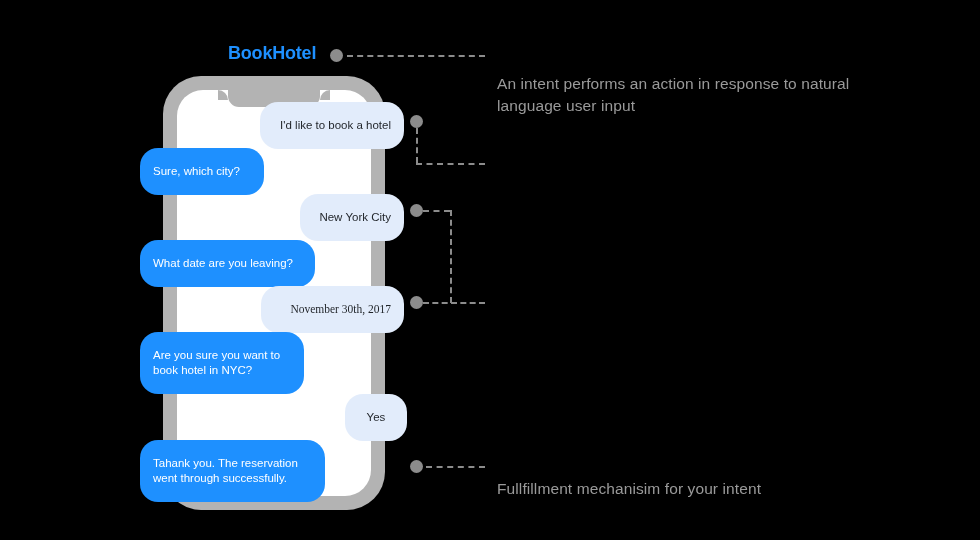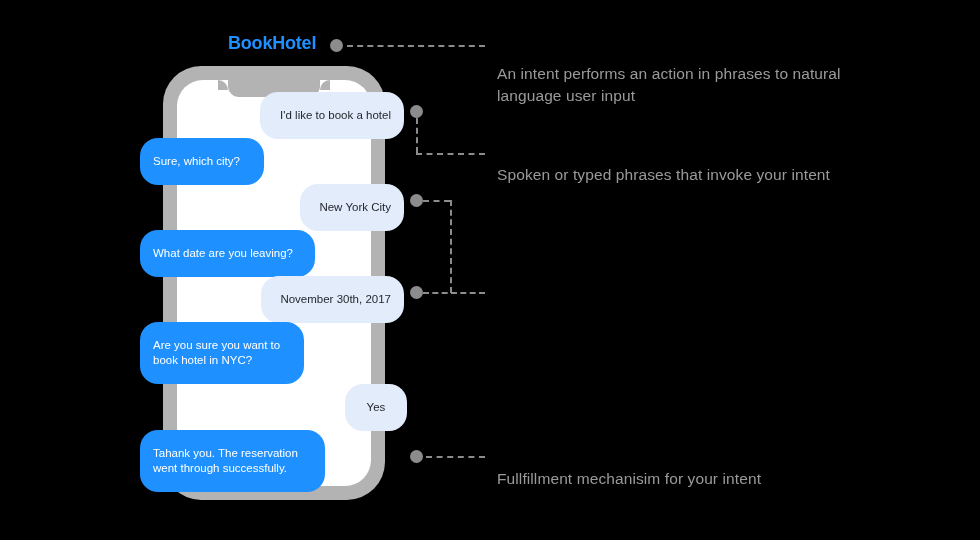--- a/index.html
+++ b/index.html
@@ -12,21 +12,21 @@
     height: 540px;
     position: relative;
     overflow: hidden;
     font-family: "Liberation Sans", sans-serif;
     -webkit-font-smoothing: antialiased;
   }
 
   #stage {
     position: absolute;
     left: 0;
-    top: 4px;
+    top: 14px;
     width: 980px;
     height: 508px;
     background: #000000;
   }
 
   
   .app-title {
     position: absolute;
     left: 228px;
     top: 29px;
@@ -149,21 +149,21 @@
   </div>
 
   <div class="bubble user" style="left:260px; top:88px; width:144px;">I'd like to book a hotel</div>
 
   <div class="bubble bot" style="left:140px; top:134px; width:124px;">Sure, which city?</div>
 
   <div class="bubble user" style="left:300px; top:180px; width:104px;">New York City</div>
 
   <div class="bubble bot" style="left:140px; top:226px; width:175px;">What date are you leaving?</div>
 
-  <div class="bubble user" style="left:261px; top:272px; width:143px;">November 30th, 2017</div>
+  <div class="bubble user" style="left:261px; top:272px; width:143px;font-family:Liberation Serif, serif;">November 30th, 2017</div>
 
   <div class="bubble bot" style="left:140px; top:318px; width:164px;">Are you sure you want to
 book hotel in NYC?</div>
 
   <div class="bubble user" style="left:345px; top:380px; width:62px; text-align:center;">Yes</div>
 
   <div class="bubble bot" style="left:140px; top:426px; width:185px;">Tahank you. The reservation
 went through successfully.</div>
 
   <div class="dot" style="left:330px; top:35px;"></div>
@@ -176,21 +176,20 @@
   <div class="dot" style="left:410px; top:190px;"></div>
   <div class="dash-h" style="left:423px; top:196px; width:27px;"></div>
   <div class="dash-v" style="left:450px; top:196px; height:93px;"></div>
 
   <div class="dot" style="left:410px; top:282px;"></div>
   <div class="dash-h" style="left:423px; top:288px; width:62px;"></div>
 
   <div class="dot" style="left:410px; top:446px;"></div>
   <div class="dash-h" style="left:426px; top:452px; width:59px;"></div>
 
-  <div class="annotation" style="left:497px; top:59px; width:430px;">An intent performs an action in phrases to natural
+  <div class="annotation" style="left:497px; top:59px; width:430px;">An intent performs an action in response to natural
 language user input</div>
 
-  <div class="annotation" style="left:497px; top:160px; width:430px;">Spoken or typed phrases that invoke your intent</div>
 
 
   <div class="annotation" style="left:497px; top:464px; width:430px;">Fullfillment mechanisim for your intent</div>
 
 </div>
 
 </body></html>

